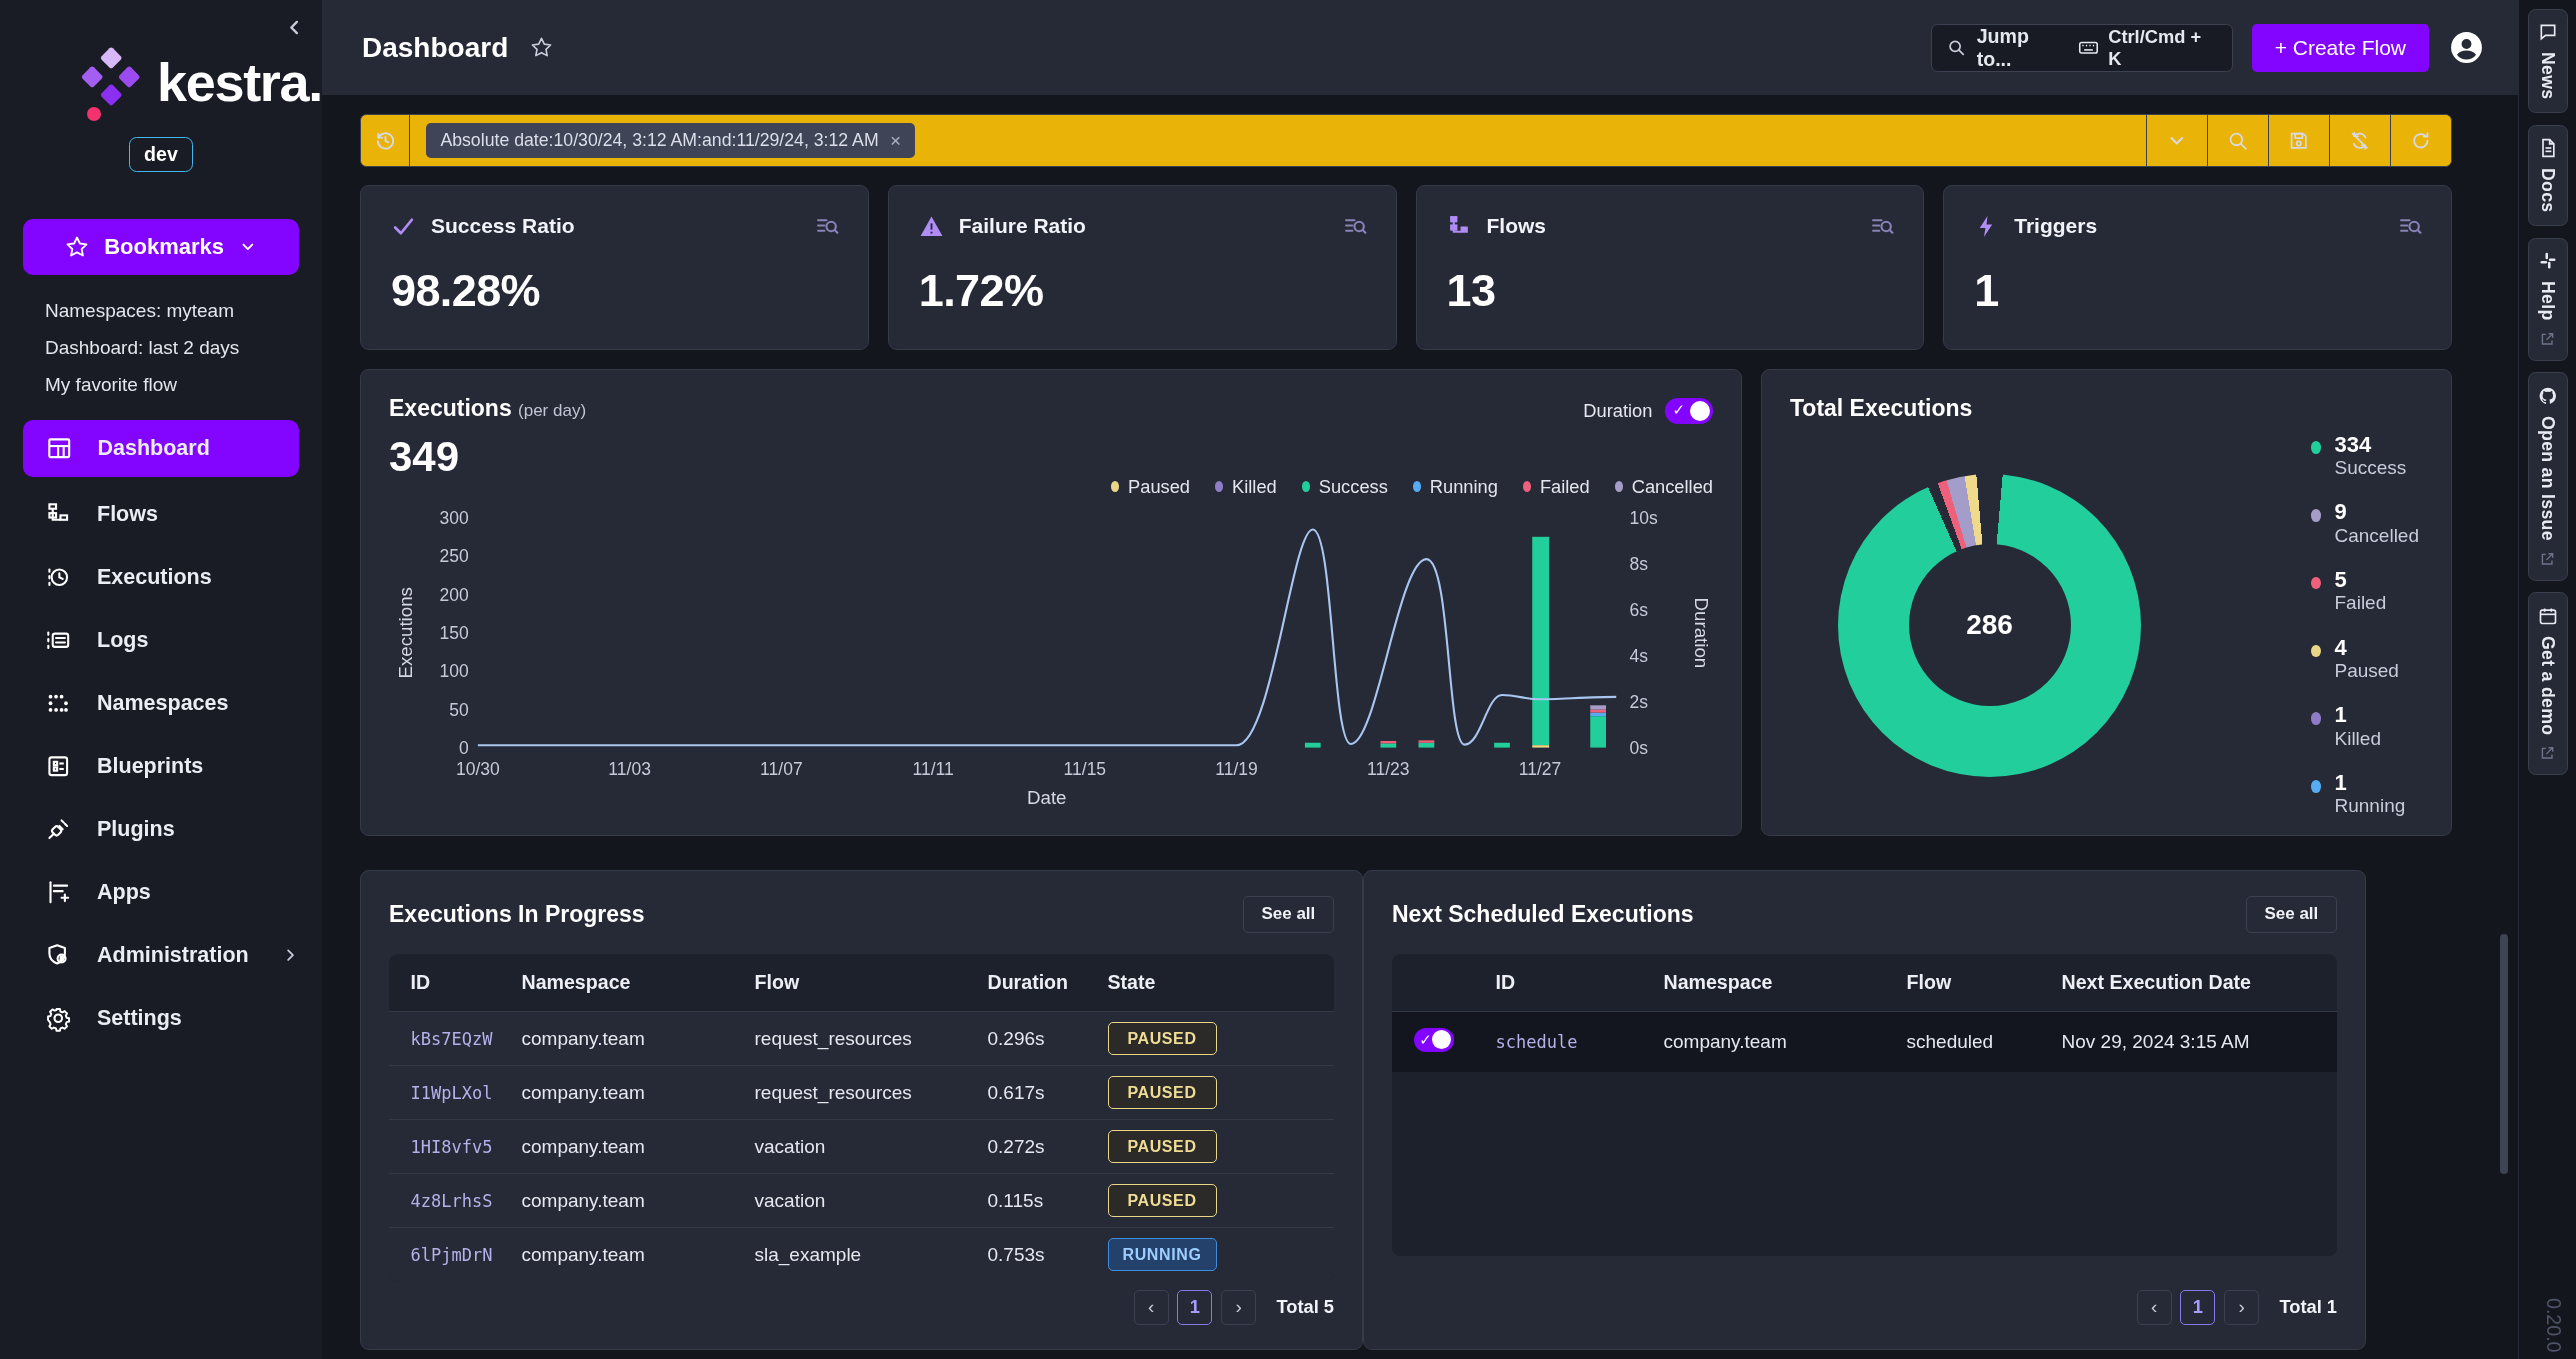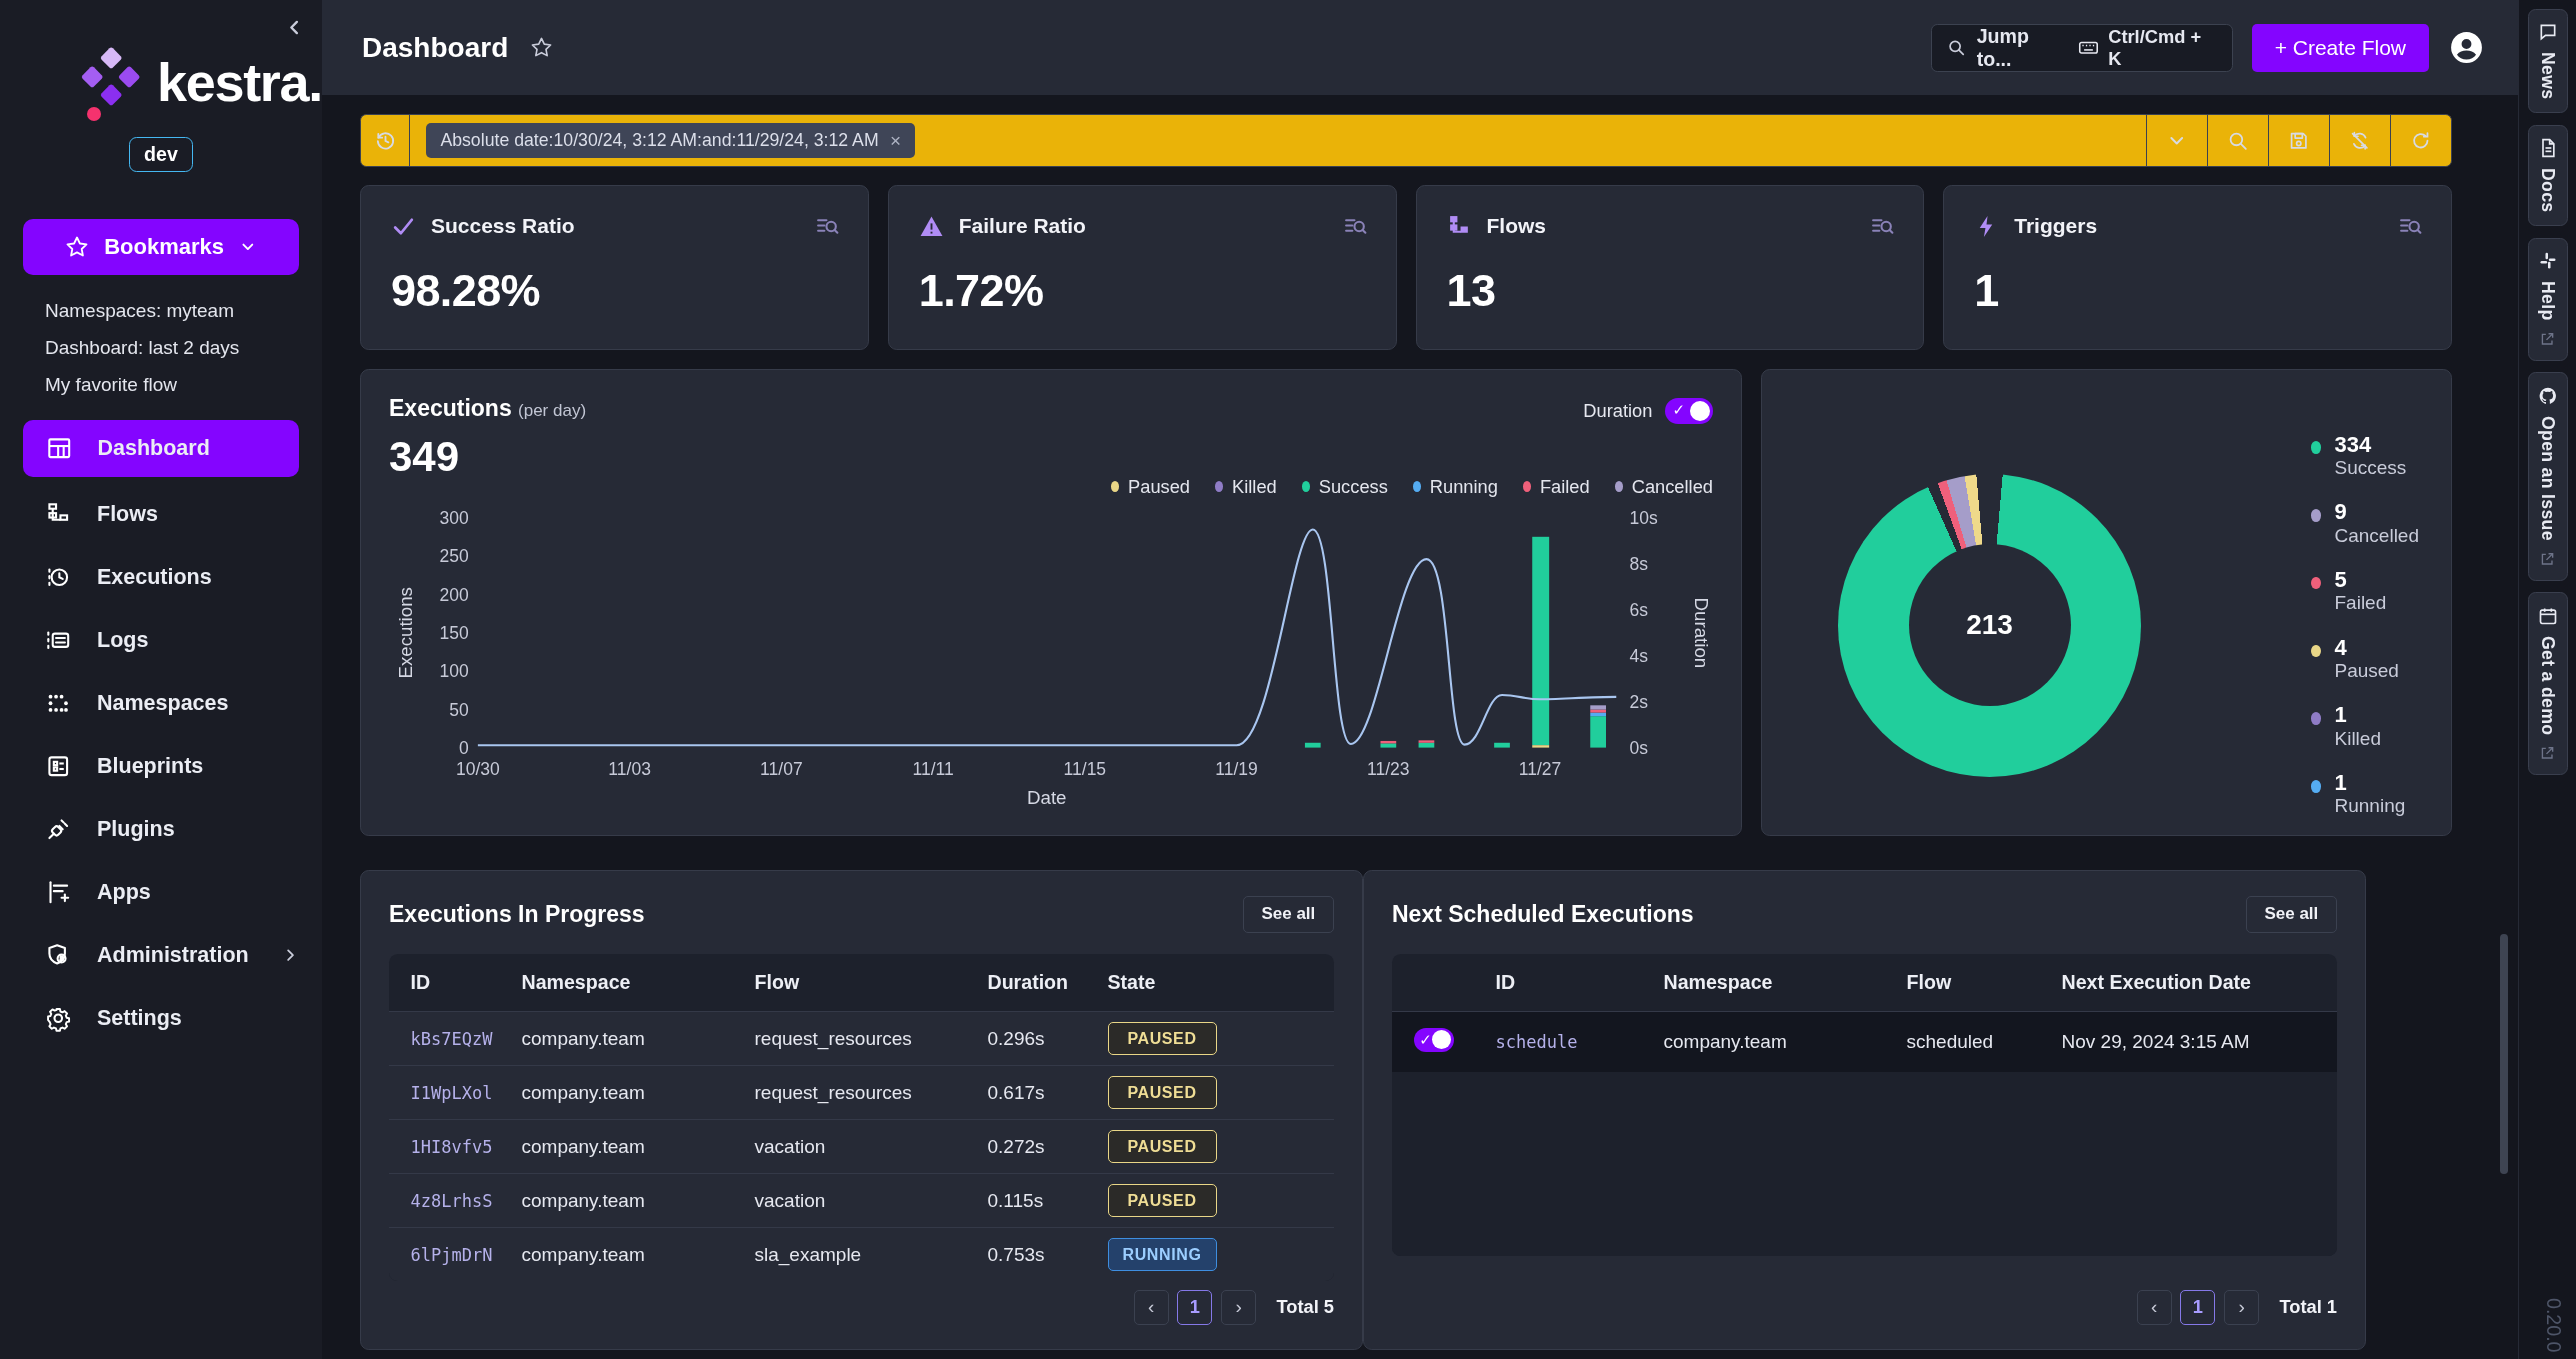--- a/index.html
+++ b/index.html
@@ -555,23 +555,24 @@
               <text class="tick" x="1151" y="446" text-anchor="middle">11/15</text>
               <text class="tick" x="1402" y="446" text-anchor="middle">11/19</text>
               <text class="tick" x="1653" y="446" text-anchor="middle">11/23</text>
               <text class="tick" x="1904" y="446" text-anchor="middle">11/27</text>
               <text class="axis-title" x="1088" y="494" text-anchor="middle">Date</text>
             </svg>
           </div>
         </div>
 
         <div class="card total-card">
+          <div class="card-title">Total Executions</div>
           <div class="donut">
             <div class="donut-hole">
-                <span>213</span>
+                <span>286</span>
               </div>
           </div>
           <div class="total-legend">
             <div class="tl-item">
                 <span class="tl-dot ld-success"></span>
                 <span>
                   <div class="tl-count">334</div>
                   <div class="tl-label">Success</div>
                 </span>
               </div>

